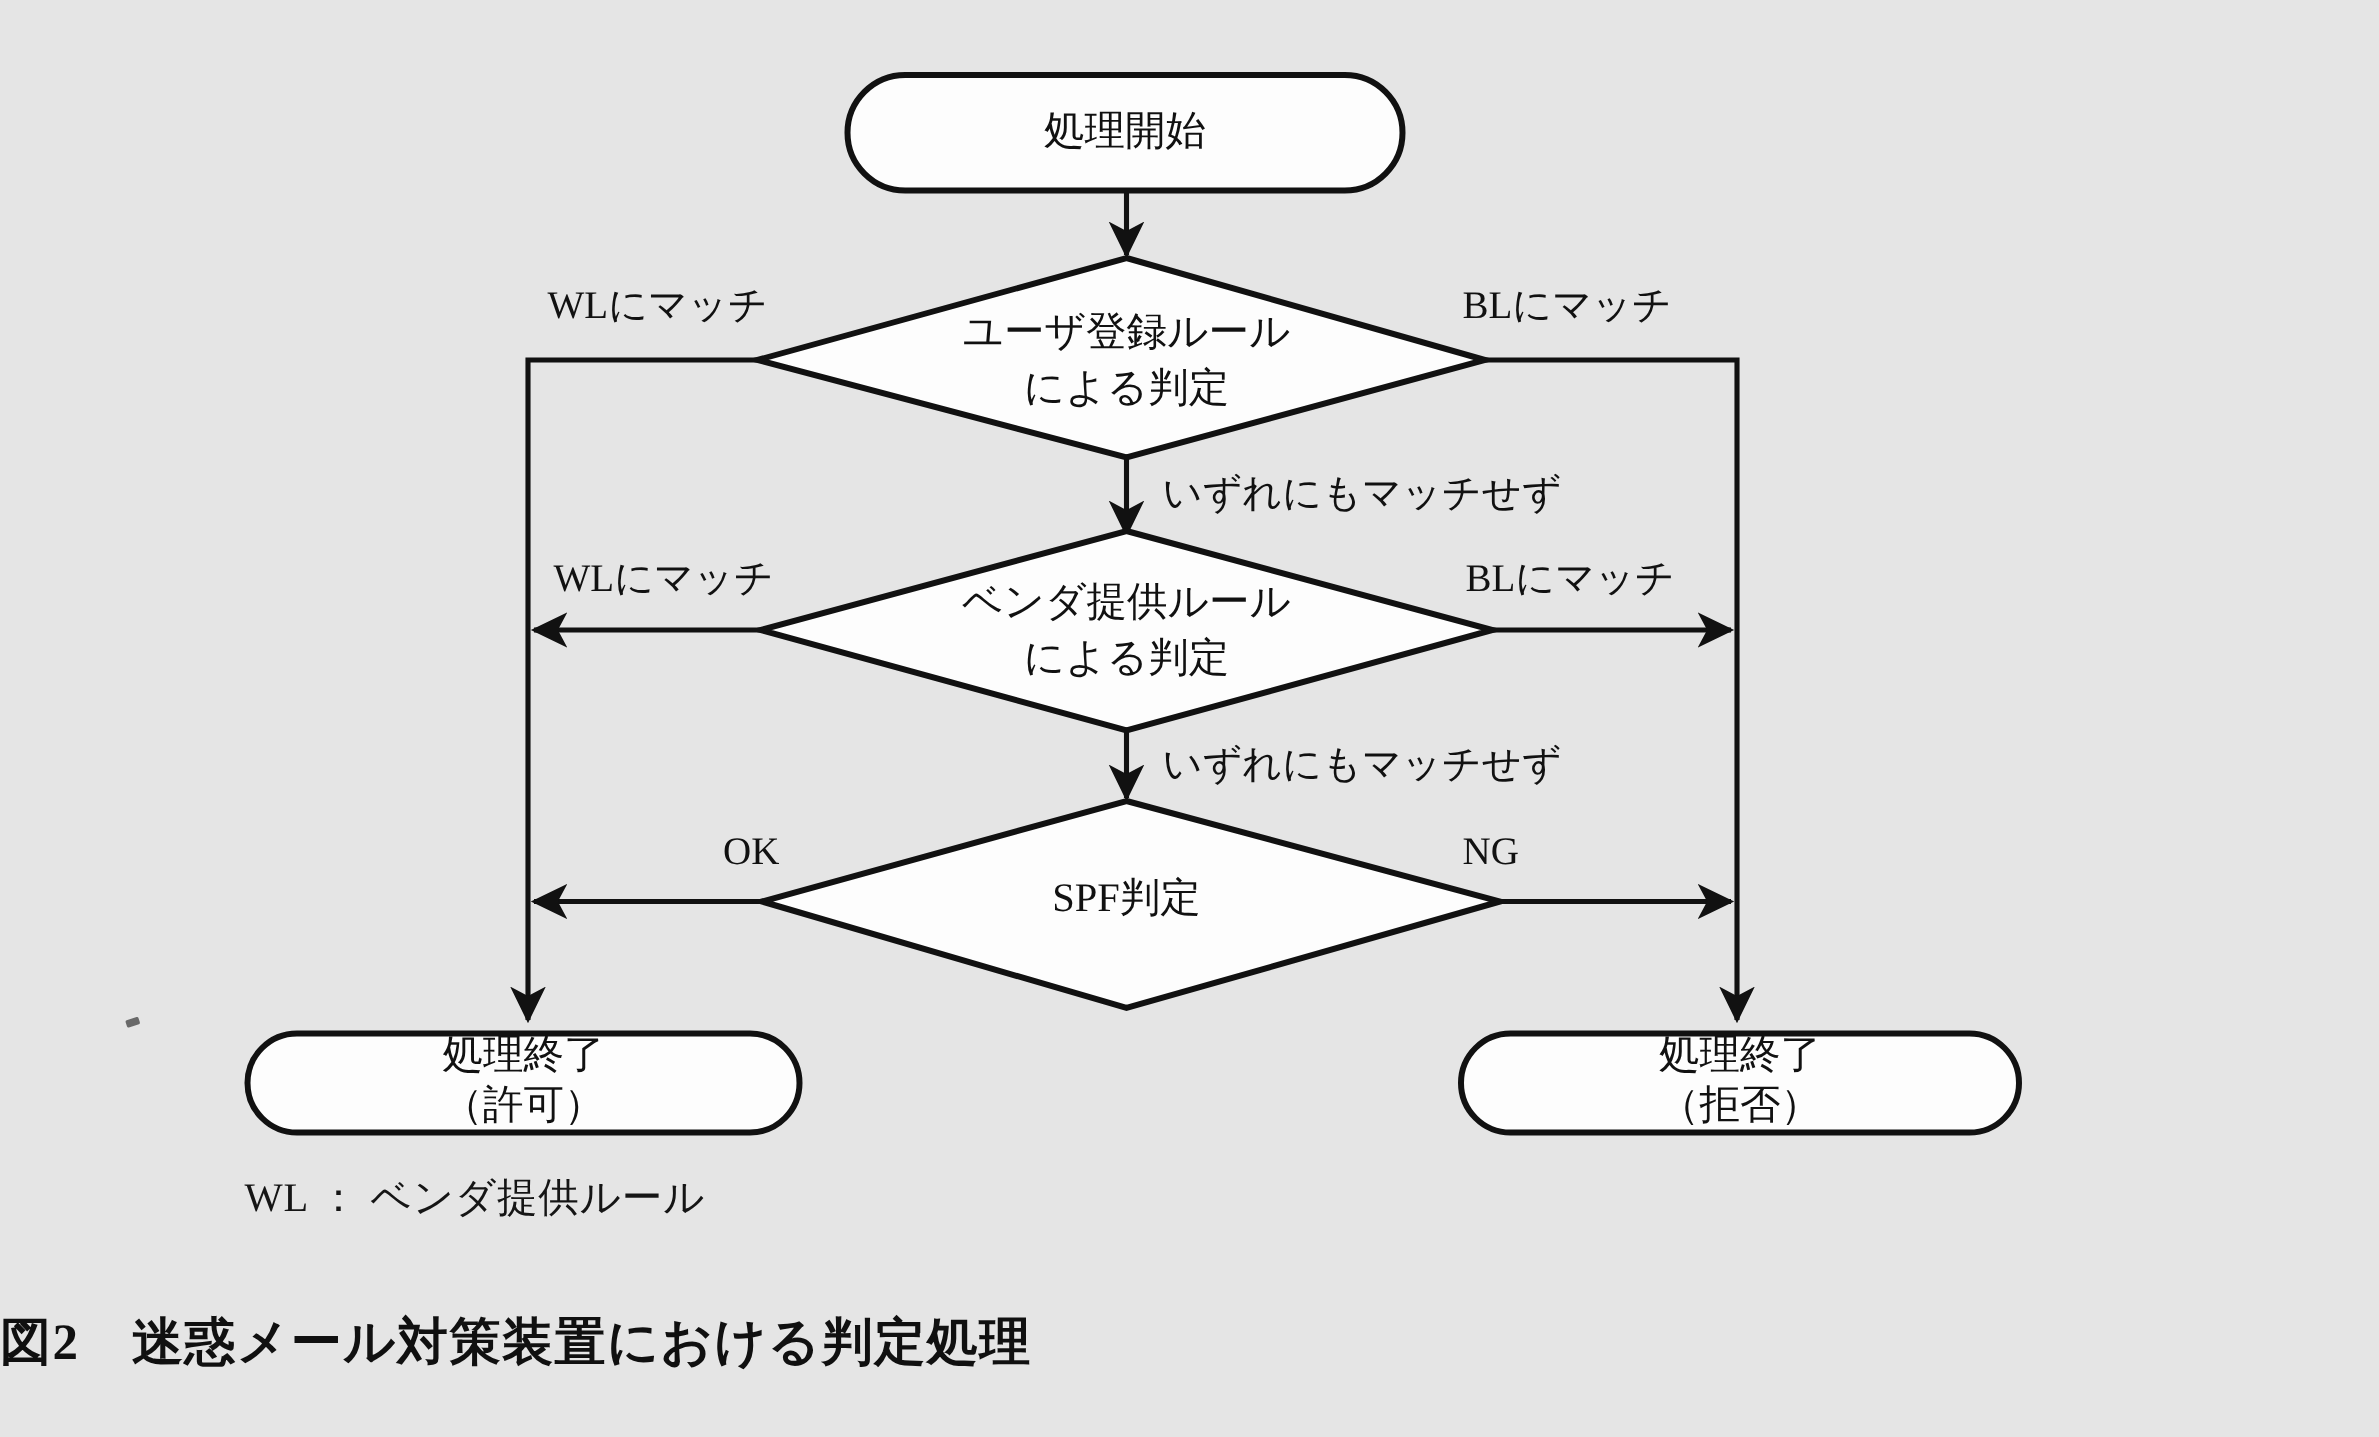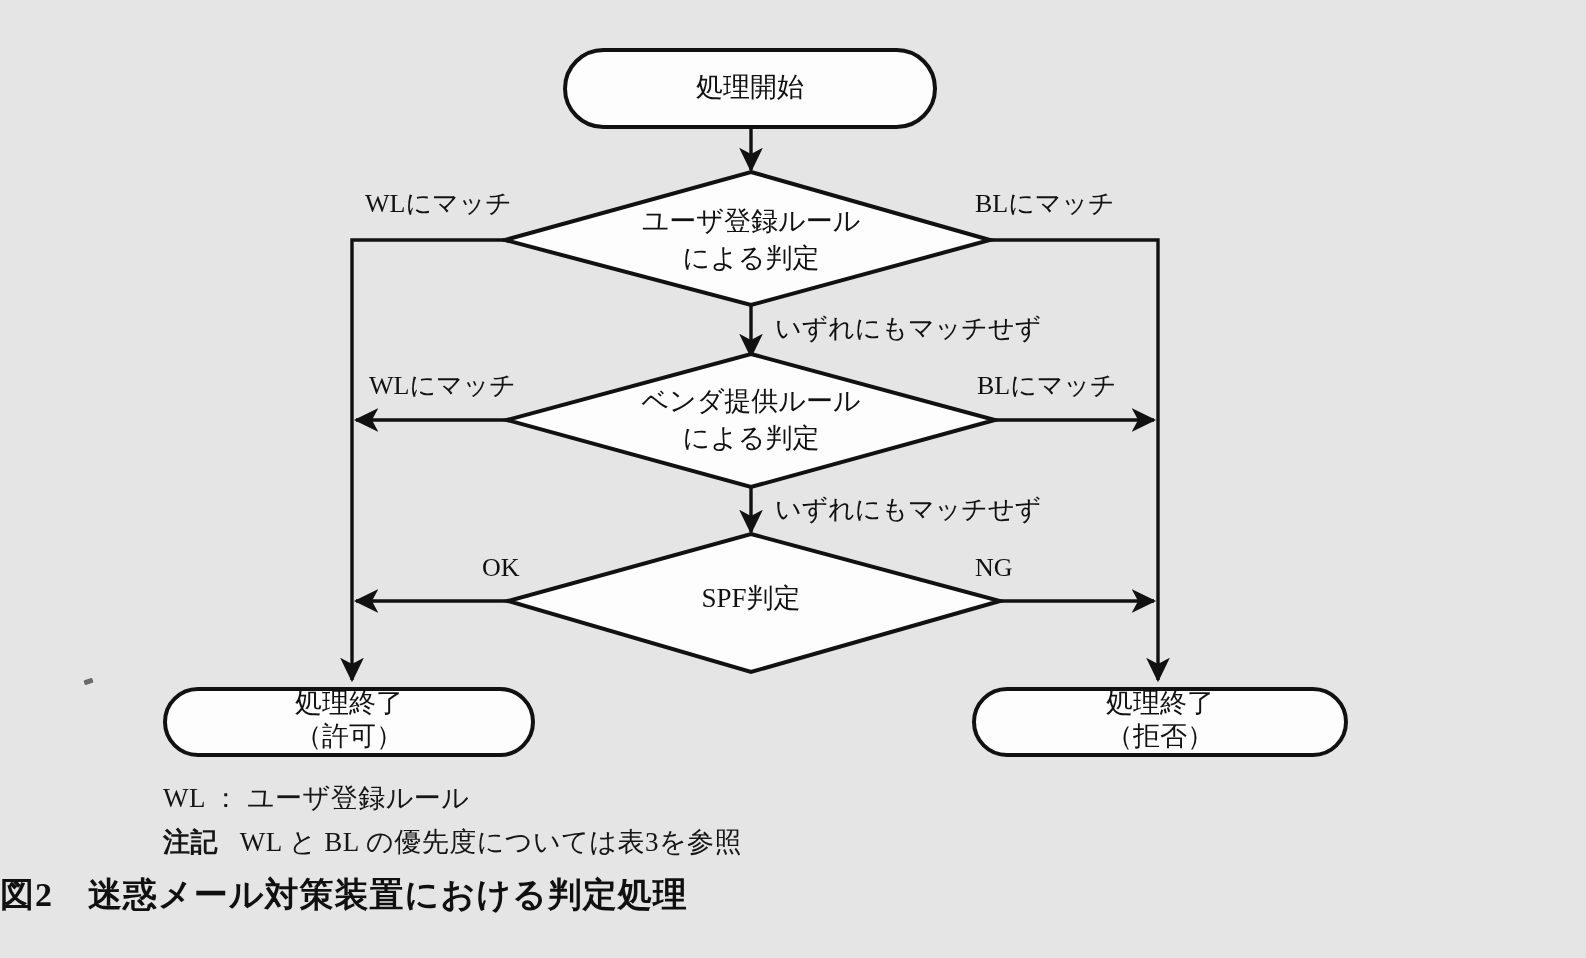--- a/index.html
+++ b/index.html
@@ -166,21 +166,18 @@
 
     <text class="edge-label" x="977" y="394">BLにマッチ</text>
 
     <text class="edge-label" x="775" y="518">いずれにもマッチせず</text>
 
     <text class="edge-label" x="482" y="576">OK</text>
 
     <text class="edge-label" x="975" y="576">NG</text>
   </svg>
 
-  <div class="legend-line" style="left:163px; top:780px;">WL ： ユーザ登録ルール</div>
+  <div class="legend-line" style="left:163px; top:780px;">WL ： ベンダ提供ルール</div>
 
-  <div class="legend-line" style="left:163px; top:824px;">
-    <span class="legend-strong">注記</span><span>&nbsp;&nbsp;&nbsp;</span><span>WL と BL の優先度については表3を参照</span>
-  </div>
 
   <div id="figure-caption">図2　迷惑メール対策装置における判定処理</div>
 
 </div>
 
 </body></html>

